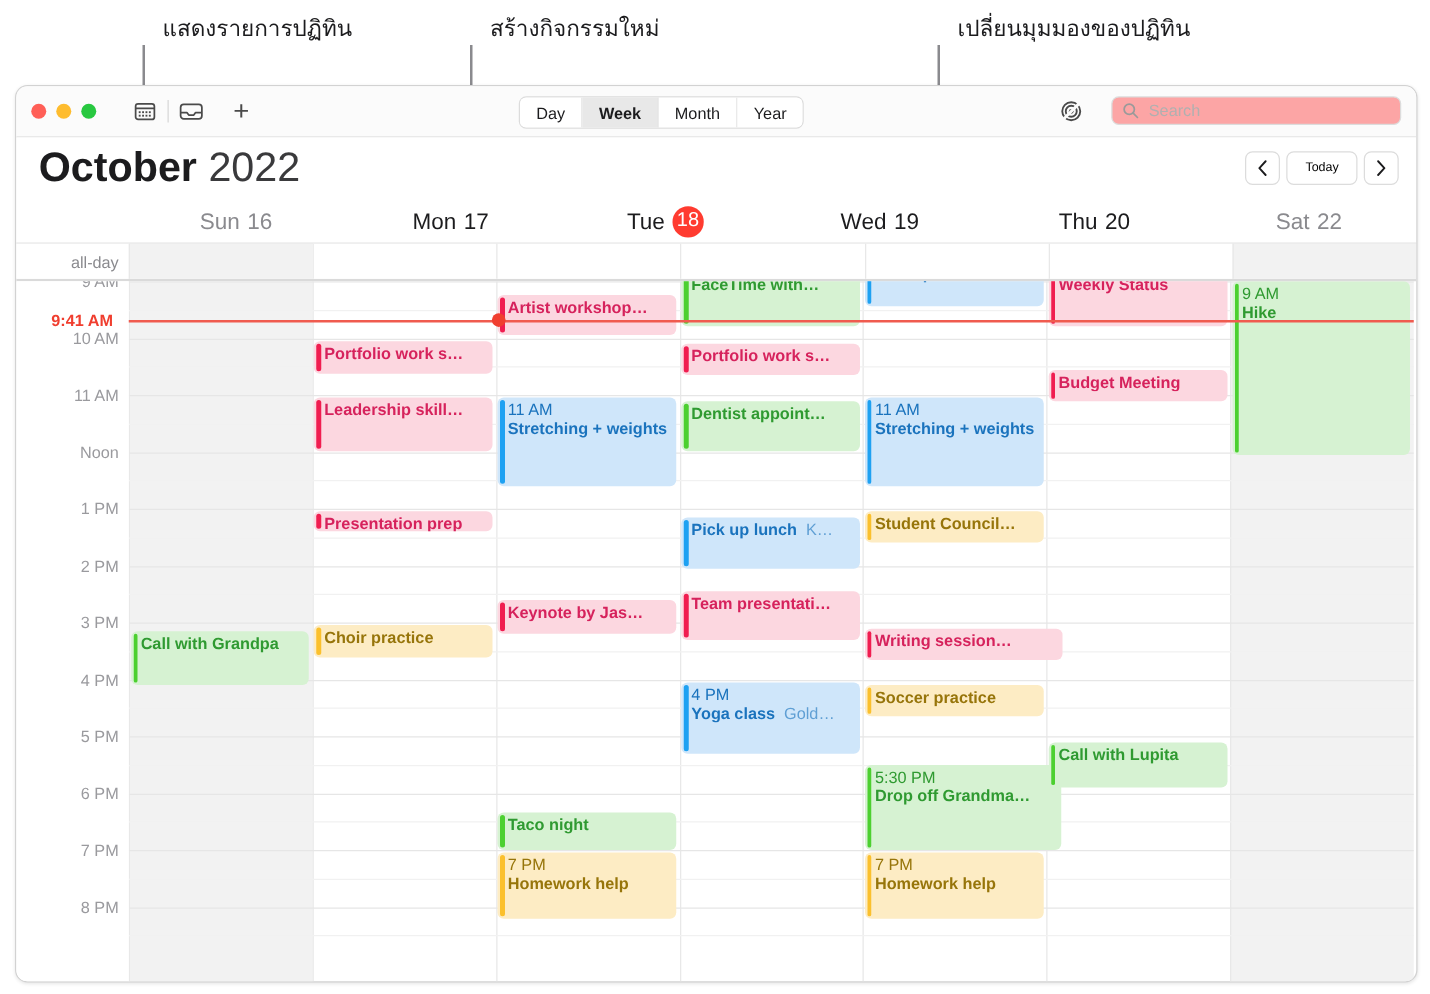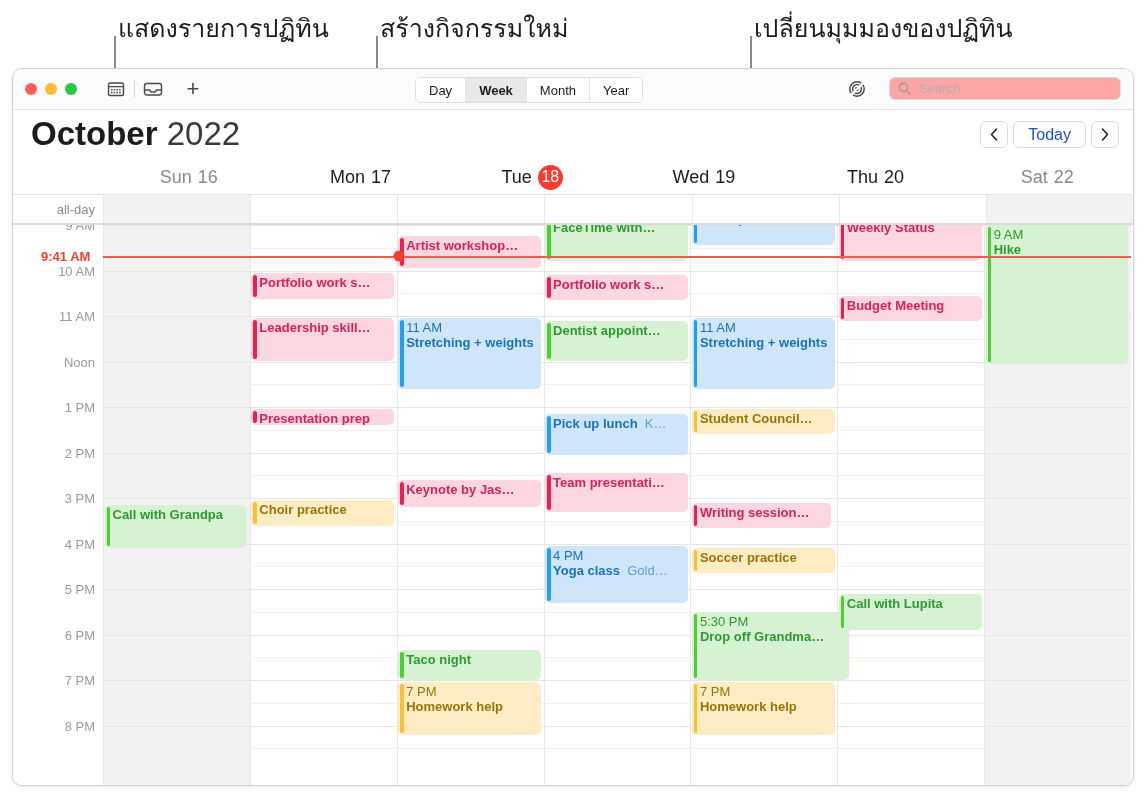--- a/index.html
+++ b/index.html
@@ -13,24 +13,25 @@
     position: relative;
   }
 
   
   .annot-layer {
     position: absolute; left: 0; top: 0; width: 1144px; height: 120px;
     pointer-events: none;
   }
   .annot-text {
     position: absolute;
-    font-size: 25px;
+    font-size: 18px;
     color: #1c1c1e;
     white-space: nowrap;
     font-family: "DejaVu Sans", "Liberation Sans", sans-serif;
+    margin-left: 12px;
   }
   .annot-line {
     position: absolute;
     background: #8a8a8e;
   }
   .annot-v { width: 1.5px; }
   .annot-h { height: 1.5px; }
 
   
   .window {
@@ -131,21 +132,21 @@
 
   .navgrp {
     position: absolute; right: 14px; top: 11px;
     display: flex; align-items: center; gap: 5px;
   }
   .nav-btn {
     border: 1px solid #dcdcdc; border-radius: 6px;
     background: #fff;
     height: 25px; min-width: 26px;
     display: flex; align-items: center; justify-content: center;
-    font-size: 16px; color: #1d4ed8;
+    font-size: 10px; color: #000000;
   }
   .nav-btn.today { padding: 0 14px; }
 
   
   .day-hdr-row {
     position: relative; height: 34px;
     display: flex; background: #ffffff;
   }
   .gutter-col { width: 90px; flex: 0 0 90px; }
   .day-col-hdr {
@@ -533,21 +534,21 @@
           </div>
           <div class="event c-blue" style="top: 115.275px; height: 70.525px; left: 678.929px; width: 142.857px;">
             <div class="bar"></div>
             <div class="ev-time ev-line">11 AM</div>
             <div class="ev-title ev-wrap">Stretching + weights</div>
           </div>
           <div class="event c-yellow" style="top: 206.275px; height: 25.025px; left: 678.929px; width: 142.857px;">
             <div class="bar"></div>
             <div class="ev-title ev-line">Student Council…</div>
           </div>
-          <div class="event c-pink" style="top: 299.55px; height: 25.025px; left: 678.929px; width: 139px;">
+          <div class="event c-pink" style="top: 299.55px; height: 25.025px; left: 678.929px; width: 158px;">
             <div class="bar"></div>
             <div class="ev-title ev-line">Writing session…</div>
           </div>
           <div class="event c-yellow" style="top: 345.05px; height: 25.025px; left: 678.929px; width: 142.857px;">
             <div class="bar"></div>
             <div class="ev-title ev-line">Soccer practice</div>
           </div>
           <div class="event c-green" style="top: 408.75px; height: 68.25px; left: 678.929px; width: 157px;">
             <div class="bar"></div>
             <div class="ev-time ev-line">5:30 PM</div>

